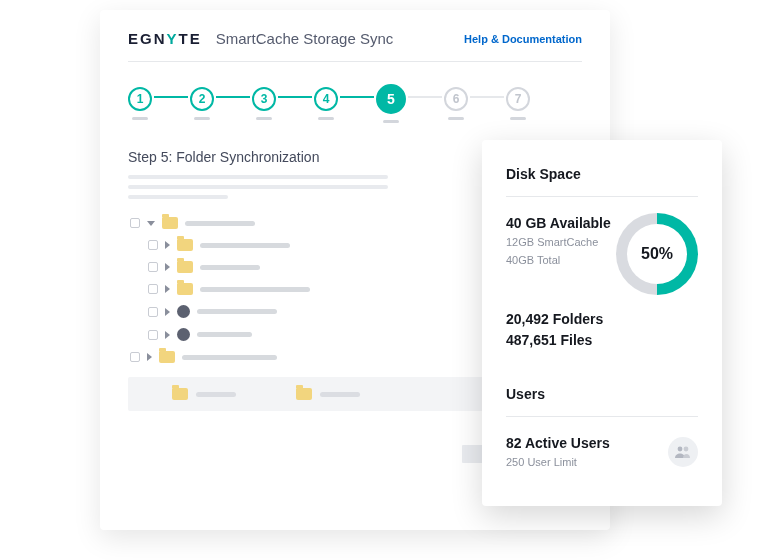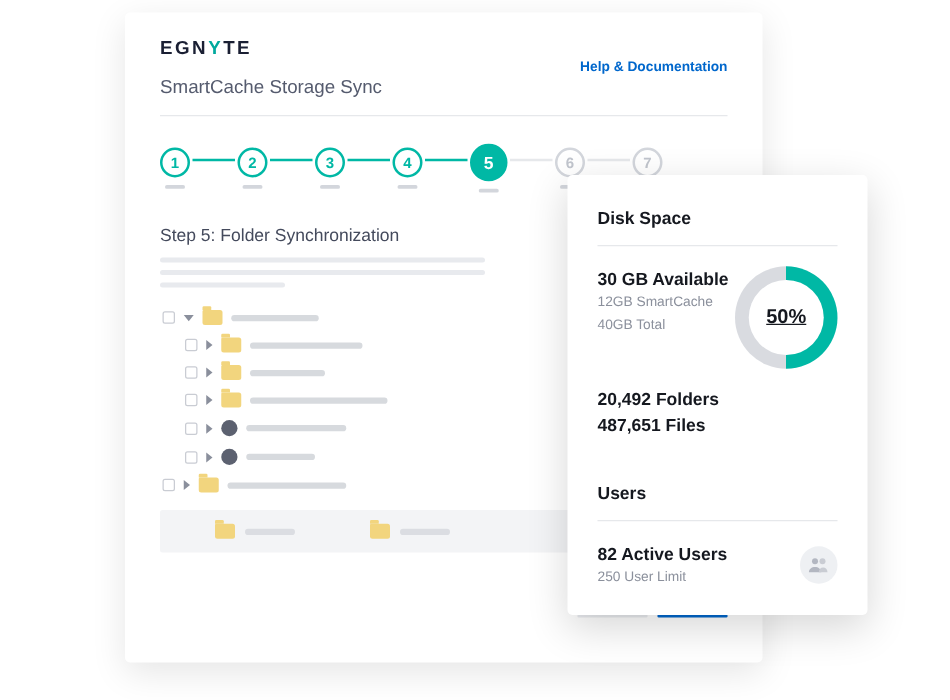--- a/index.html
+++ b/index.html
@@ -22,21 +22,21 @@
     border-radius: 4px;
     padding: 20px 28px 18px 28px;
   }
   .header-row {
     display: flex;
     align-items: center;
     justify-content: space-between;
     padding-bottom: 14px;
     border-bottom: 1px solid #e6e8eb;
   }
-  .header-left { display: flex; align-items: flex-start; gap: 14px; flex-direction: column; }
+  .header-left { display: flex; align-items: center; gap: 14px; }
   .logo {
     font-weight: 600;
     font-size: 15px;
     letter-spacing: 2px;
     color: #1a1f33;
     font-family: Arial, sans-serif;
   }
   .logo .x { color: #00a99d; font-weight: 800; }
   .page-title {
     font-size: 15px;
@@ -190,27 +190,27 @@
     width: 56px;
     height: 18px;
     border-radius: 1px;
   }
   .btn.secondary { background: #e9ebef; }
   .btn.primary { background: #0067cc; }
 
   
   .side-card {
     position: absolute;
-    right: 66px;
+    right: 38px;
     top: 140px;
     width: 240px;
     background: #fff;
     box-shadow: 0 10px 32px rgba(0,0,0,0.16);
     border-radius: 4px;
-    padding: 26px 24px 20px 24px;
+    padding: 26px 24px 34px 24px;
   }
   .sc-heading {
     font-size: 14px;
     font-weight: 700;
     color: #15181f;
     margin-bottom: 14px;
   }
   .sc-divider {
     height: 1px;
     background: #e6e8eb;
@@ -249,21 +249,20 @@
     position: absolute;
     inset: 11px;
     background: #fff;
     border-radius: 50%;
     display: flex;
     align-items: center;
     justify-content: center;
     font-weight: 800;
     font-size: 16px;
     color: #15181f;
-    text-decoration: underline;
   }
   .sc-stats { margin-bottom: 35px; }
   .sc-users-row {
     display: flex;
     justify-content: space-between;
     align-items: center;
   }
   .users-icon {
     width: 30px;
     height: 30px;
@@ -395,21 +394,21 @@
     <div class="btn primary" title="Next"></div>
   </div>
 </div>
 
 <div class="side-card">
   <div class="sc-heading">Disk Space</div>
   <div class="sc-divider"></div>
 
   <div class="sc-top-row">
     <div>
-      <div class="sc-bold">30 GB Available</div>
+      <div class="sc-bold">40 GB Available</div>
       <div class="sc-sub">12GB SmartCache</div>
       <div class="sc-sub">40GB Total</div>
     </div>
     <div class="donut">
       <div class="donut-bg"></div>
       <div class="donut-hole">50%</div>
     </div>
   </div>
 
   <div class="sc-stats">

